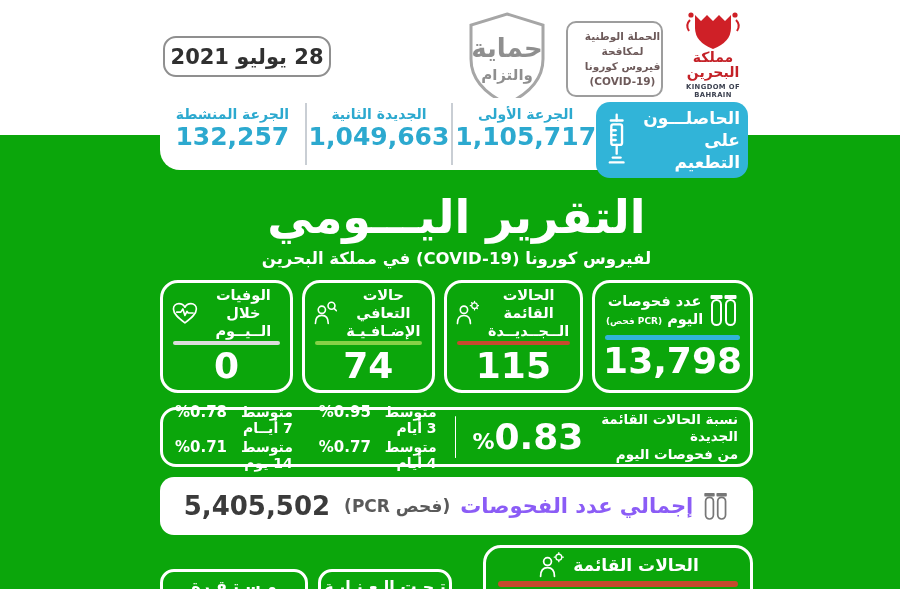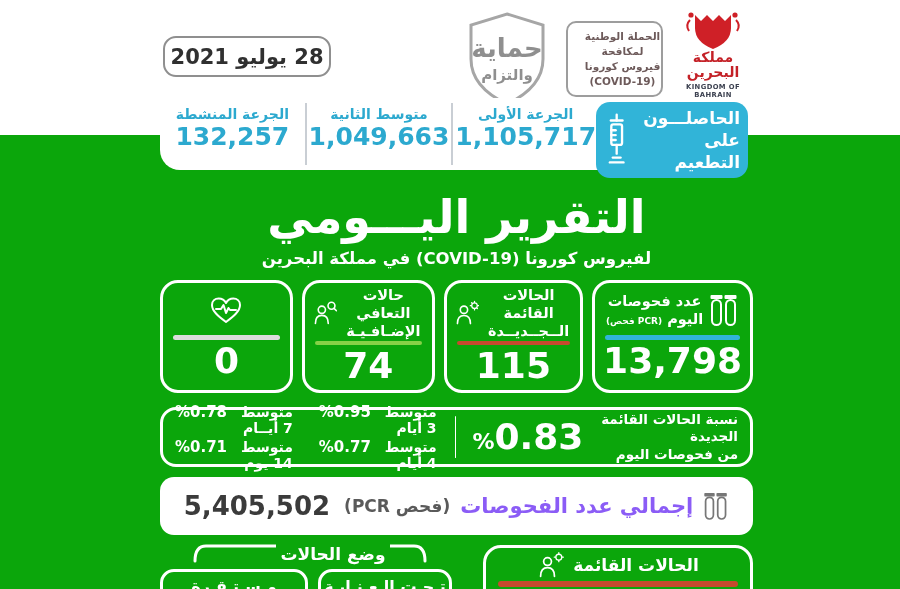--- a/index.html
+++ b/index.html
@@ -125,21 +125,21 @@
   </div>
 
   <div class="abs vax-strip"></div>
 
   <div class="abs doses">
     <div class="dose">
       <div class="dose-label">الجرعة الأولى</div>
       <div class="dose-value num">1,105,717</div>
     </div>
     <div class="dose">
-      <div class="dose-label">متوسط الثانية</div>
+      <div class="dose-label">الجديدة الثانية</div>
       <div class="dose-value num">1,049,663</div>
     </div>
     <div class="dose">
       <div class="dose-label">الجرعة المنشطة</div>
       <div class="dose-value num">132,257</div>
     </div>
   </div>
 
   <div class="abs teal-banner">
     <div class="txt">
@@ -227,20 +227,24 @@
             <line x1="26.2" y1="9.2" x2="29.2" y2="12.2"></line>
           </g>
         </svg>
       </div>
       <div class="underline" style="background-color: rgb(134, 209, 71);"></div>
       <div class="card-value num">74</div>
     </div>
 
     <div class="card">
       <div class="card-head">
+        <div class="card-label">
+          <div>الوفيات خلال</div>
+          <div>الــيــوم</div>
+        </div>
         <svg width="34" height="30" viewBox="0 0 34 30">
           <g stroke="#fff" stroke-width="2" fill="none" stroke-linecap="round" stroke-linejoin="round">
             <path d="M17,27 C9,21 3,16 3,10 C3,6 6,3.5 9.7,3.5 C12.8,3.5 15.6,5.3 17,8 C18.4,5.3 21.2,3.5 24.3,3.5 C28,3.5 31,6 31,10 C31,16 25,21 17,27 Z"></path>
             <polyline points="7,14 12,14 14.5,10 17,18 19.5,13 21,15 27,15"></polyline>
           </g>
         </svg>
       </div>
       <div class="underline" style="background-color: rgb(220, 220, 220);"></div>
       <div class="card-value num">0</div>
     </div>
@@ -304,29 +308,20 @@
             <line x1="24" y1="9.8" x2="24" y2="11.2"></line>
           <line x1="18.8" y1="6" x2="20.2" y2="6"></line>
             <line x1="27.8" y1="6" x2="29.2" y2="6"></line>
         </g>
       </svg>
     </div>
     <div class="active-underline" style="background-color: rgb(198, 74, 46);"></div>
 
   </div>
 
-  <div class="abs status-header">
-    <svg width="86" height="24" viewBox="0 0 86 24">
-      <path d="M86,4 H16 Q5,4 5,19" stroke="#fff" stroke-width="3" fill="none" stroke-linecap="round"></path>
-    </svg>
-    <span class="status-title">وضع الحالات</span>
-    <svg width="40" height="24" viewBox="0 0 40 24">
-      <path d="M0,4 H24 Q35,4 35,19" stroke="#fff" stroke-width="3" fill="none" stroke-linecap="round"></path>
-    </svg>
-  </div>
 
   <div class="abs status-box care">
     <span>تـحـت الـعـنـايـة</span>
   </div>
   <div class="abs status-box stable">
     <span>مـسـتـقـرة</span>
   </div>
 
 </div>
 

